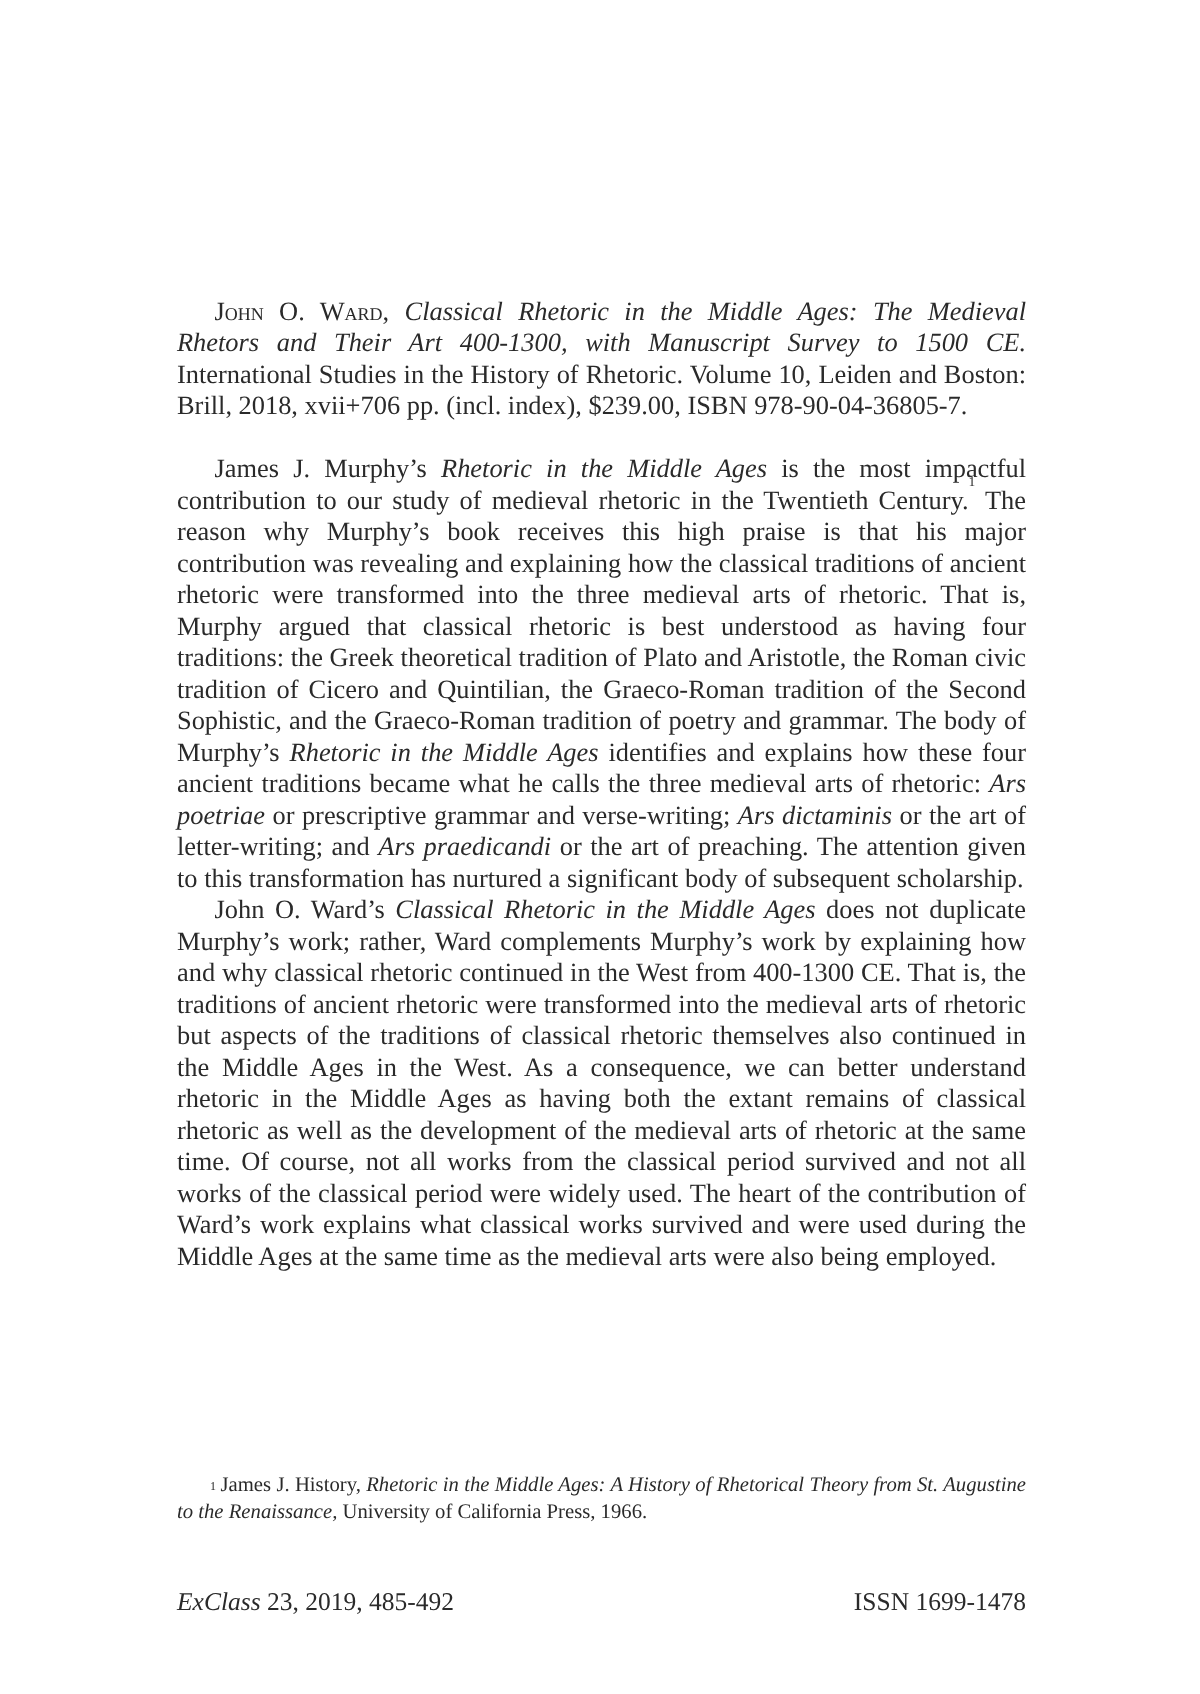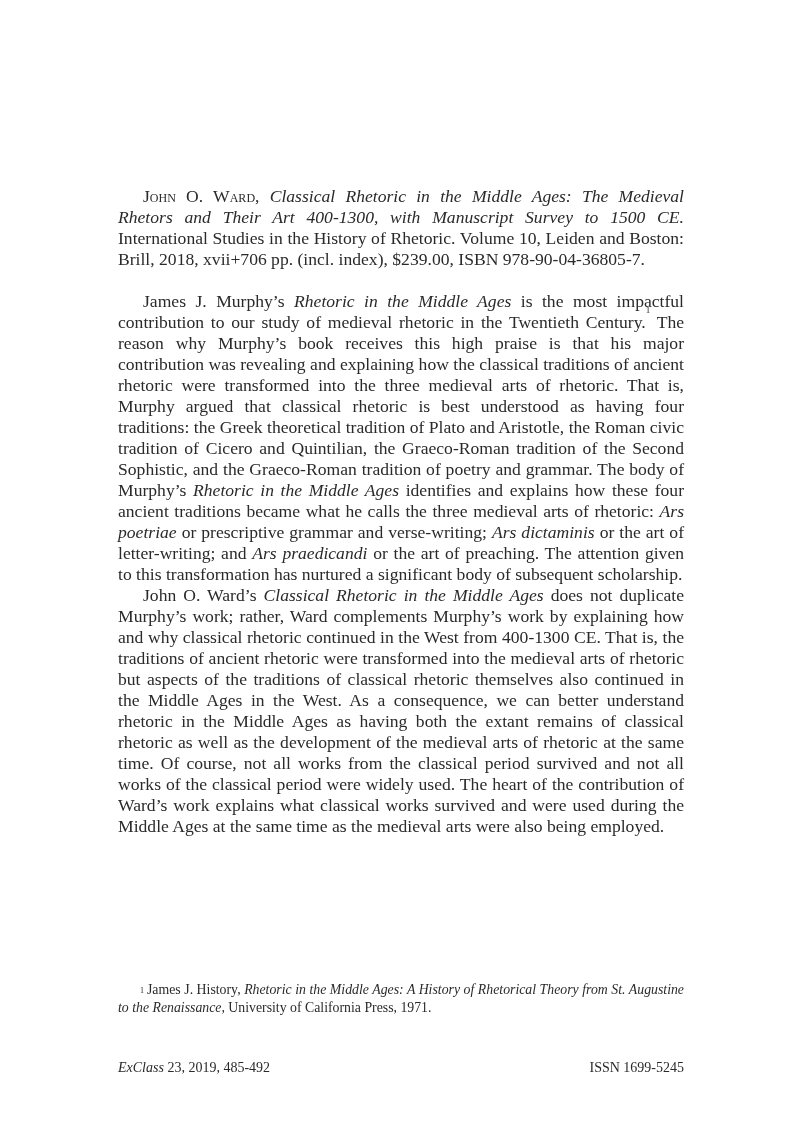--- a/index.html
+++ b/index.html
@@ -11,21 +11,21 @@
       width: 800px;
       height: 1129px;
       position: relative;
       overflow: hidden;
       font-family: "Liberation Serif", "DejaVu Serif", serif;
       color: #2a2a2a;
     }
     .page {
       position: absolute;
       left: 118px;
-      top: 186px;
+      top: 197px;
       width: 566px;
     }
     p {
       margin: 0;
       font-size: 17.6px;
       line-height: 21px;
       text-align: justify;
       text-indent: 25px;
       hyphens: none;
     }
@@ -61,36 +61,36 @@
       top: 1px;
       margin-right: 3px;
     }
     .footer {
       position: absolute;
       left: 118px;
       top: 1059px;
       width: 566px;
       display: flex;
       justify-content: space-between;
-      font-size: 14px;
+      font-size: 17px;
       line-height: 18px;
     }
   </style>
 </head>
 <body>
 
 <div class="page">
   <p class="citation"><span class="sc">John O. Ward</span>, <i>Classical Rhetoric in the Middle Ages: The Medieval Rhetors and Their Art 400-1300, with Manuscript Survey to 1500 CE.</i> <span>International Studies in the History of Rhetoric. Volume 10, Leiden and Boston: Brill, 2018, xvii+706 pp. (incl. index), $239.00, ISBN 978-90-04-36805-7.</span></p>
 
   <p><span>James J. Murphy’s </span><i>Rhetoric in the Middle Ages</i><span> is the most impactful contribution to our study of medieval rhetoric in the Twentieth Century.</span><sup class="fn">1</sup><span> The reason why Murphy’s book receives this high praise is that his major contribution was revealing and explaining how the classical traditions of ancient rhetoric were transformed into the three medieval arts of rhetoric. That is, Murphy argued that classical rhetoric is best understood as having four traditions: the Greek theoretical tradition of Plato and Aristotle, the Roman civic tradition of Cicero and Quintilian, the Graeco-Roman tradition of the Second Sophistic, and the Graeco-Roman tradition of poetry and grammar. The body of Murphy’s </span><i>Rhetoric in the Middle Ages</i><span> identifies and explains how these four ancient traditions became what he calls the three medieval arts of rhetoric: </span><i>Ars poetriae</i><span> or prescriptive grammar and verse-writing; </span><i>Ars dictaminis</i><span> or the art of letter-writing; and </span><i>Ars praedicandi</i><span> or the art of preaching. The attention given to this transformation has nurtured a significant body of subsequent scholarship.</span></p>
 
   <p><span>John O. Ward’s </span><i>Classical Rhetoric in the Middle Ages</i><span> does not duplicate Murphy’s work; rather, Ward complements Murphy’s work by explaining how and why classical rhetoric continued in the West from 400-1300 CE. That is, the traditions of ancient rhetoric were transformed into the medieval arts of rhetoric but aspects of the traditions of classical rhetoric themselves also continued in the Middle Ages in the West. As a consequence, we can better understand rhetoric in the Middle Ages as having both the extant remains of classical rhetoric as well as the development of the medieval arts of rhetoric at the same time. Of course, not all works from the classical period survived and not all works of the classical period were widely used. The heart of the contribution of Ward’s work explains what classical works survived and were used during the Middle Ages at the same time as the medieval arts were also being employed.</span></p>
 
 </div>
 
 <div class="footnotes">
-  <p><sup>1</sup><span>James J. History</span><span>, </span><i>Rhetoric in the Middle Ages: A History of Rhetorical Theory from St. Augustine to the Renaissance,</i><span> University of California Press, 1971.</span></p>
+  <p><sup>1</sup><span>James J. History</span><span>, </span><i>Rhetoric in the Middle Ages: A History of Rhetorical Theory from St. Augustine to the Renaissance,</i><span> University of California Press, 1966.</span></p>
 </div>
 
 <div class="footer">
   <span><i>ExClass</i><span> 23, 2019, 485-492</span></span>
-  <span>ISSN 1699-5245</span>
+  <span>ISSN 1699-1478</span>
 </div>
 
 </body></html>

